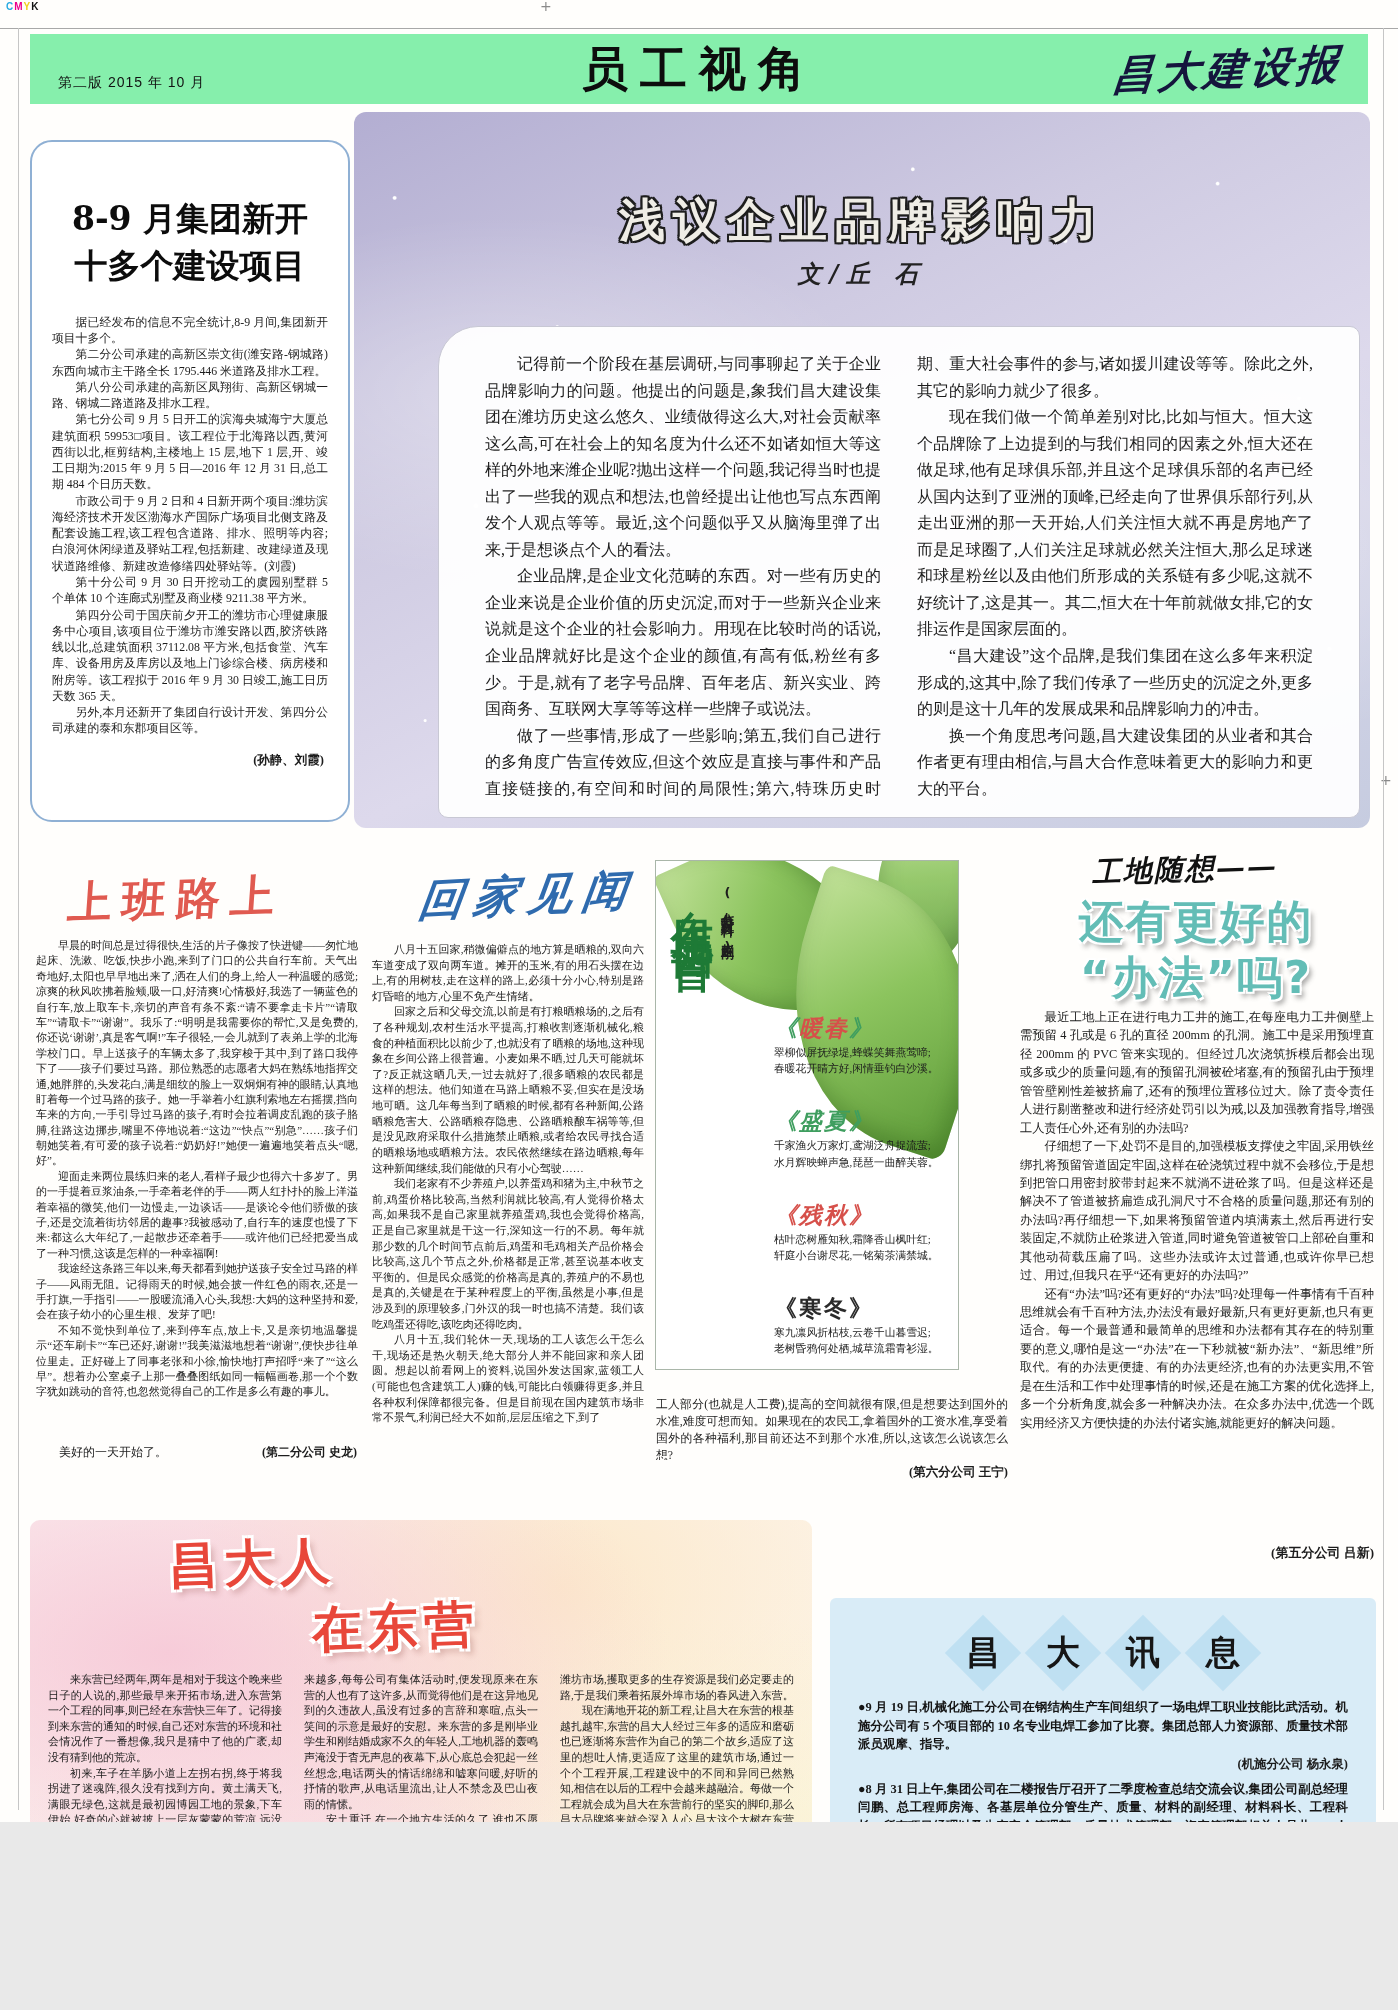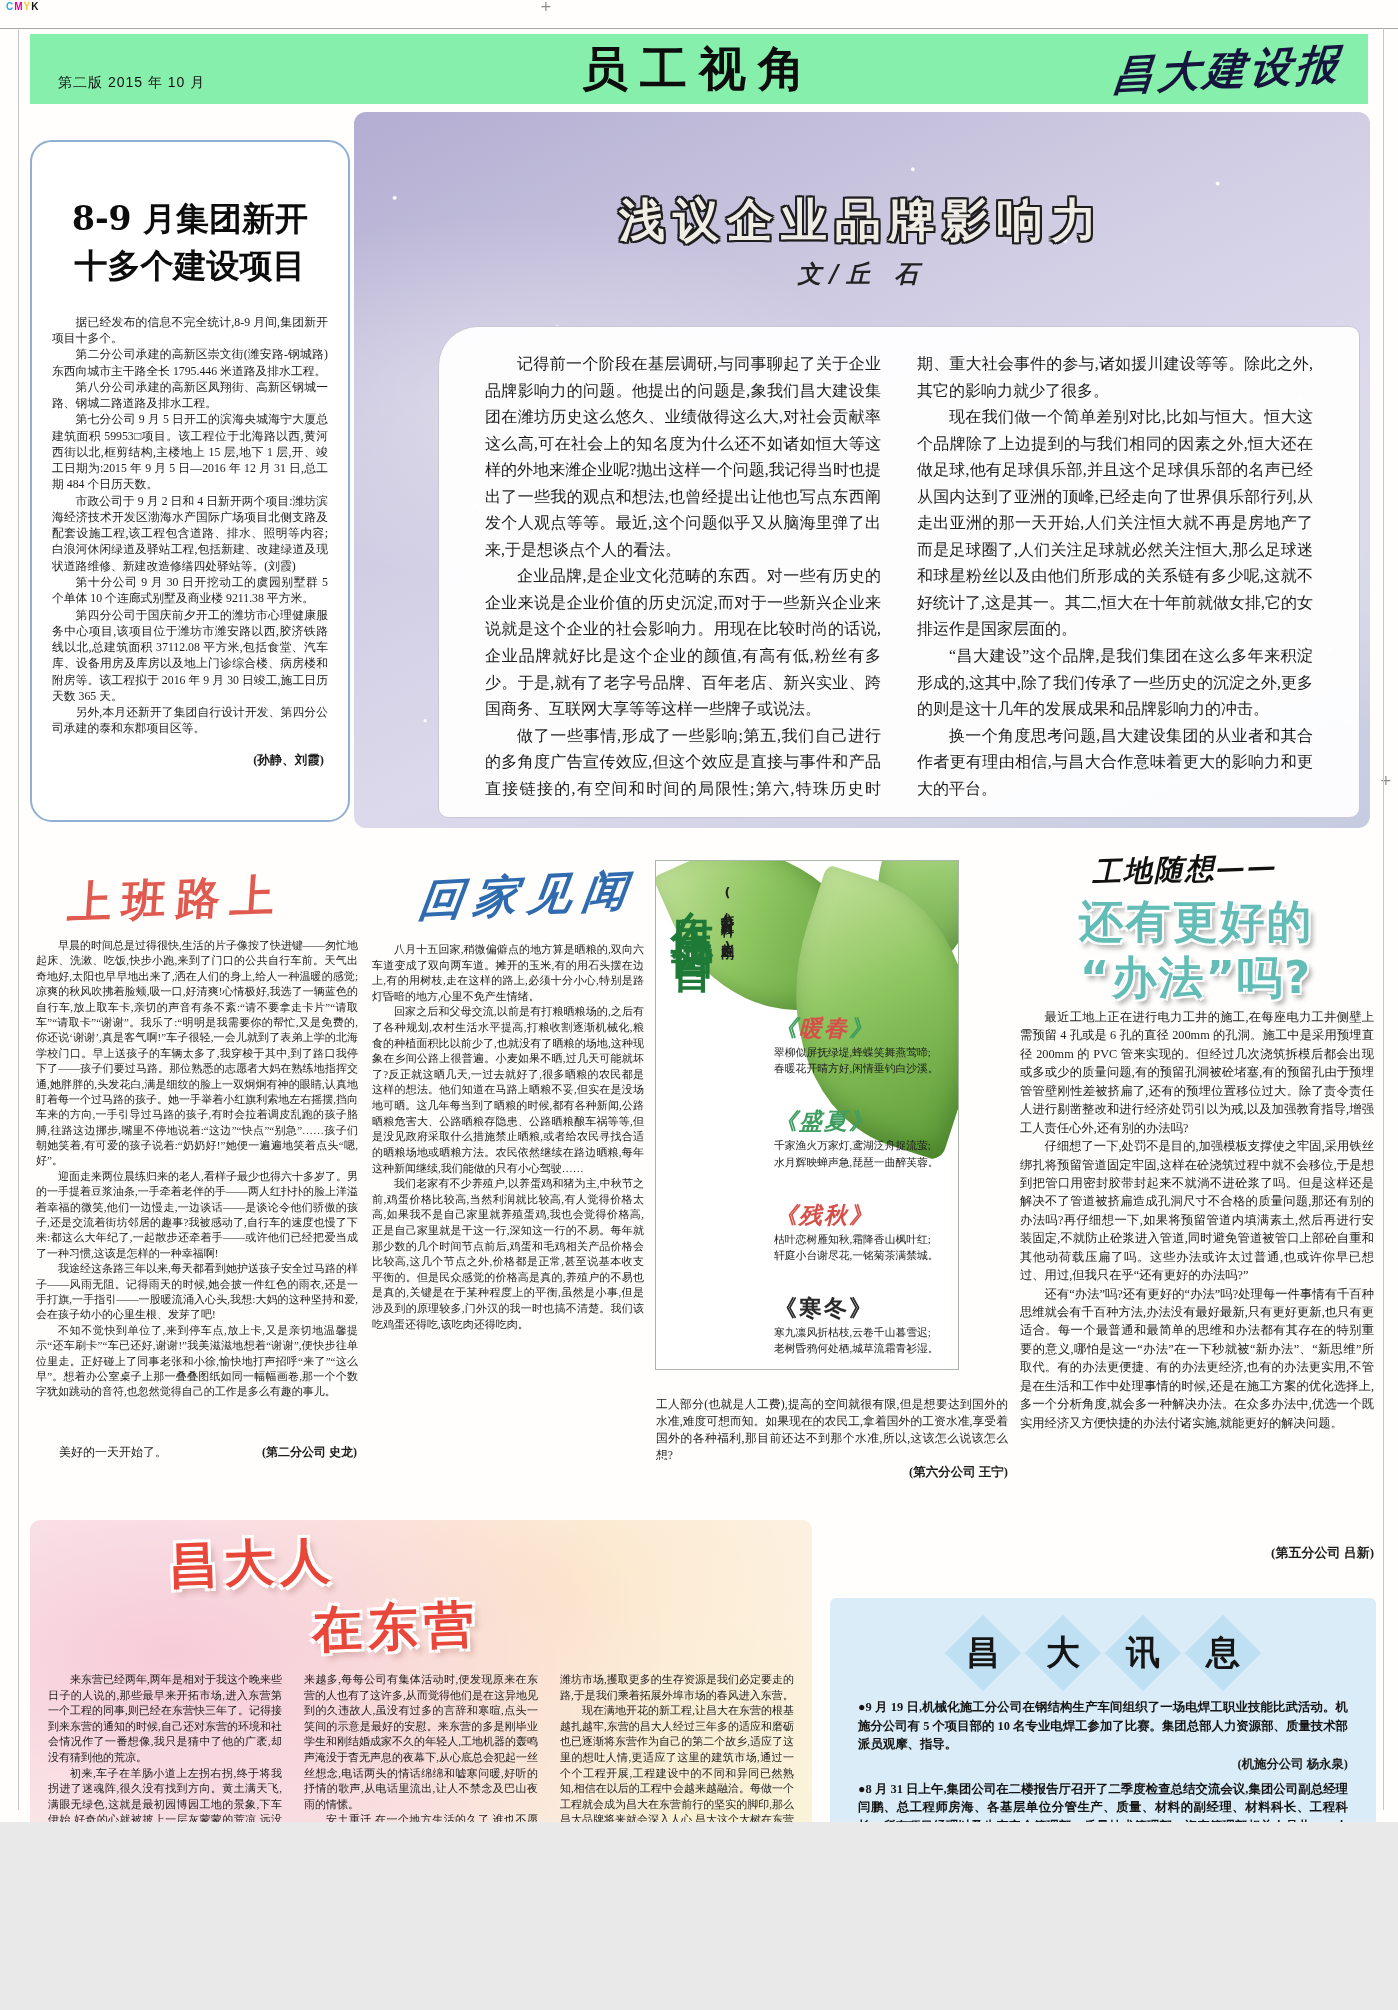--- a/index.html
+++ b/index.html
@@ -179,20 +179,21 @@
   <div class="abs lastline">
     <span style="text-indent:2em;">美好的一天开始了。</span>
     <span class="sig">(第二分公司  史龙)</span>
   </div>
 
   <div class="mid-title t-home" style="color: rgb(47, 107, 174);">回家见闻</div>
   <div class="abs colB">
     <p>八月十五回家,稍微偏僻点的地方算是晒粮的,双向六车道变成了双向两车道。摊开的玉米,有的用石头摆在边上,有的用树枝,走在这样的路上,必须十分小心,特别是路灯昏暗的地方,心里不免产生情绪。</p>
     <p>回家之后和父母交流,以前是有打粮晒粮场的,之后有了各种规划,农村生活水平提高,打粮收割逐渐机械化,粮食的种植面积比以前少了,也就没有了晒粮的场地,这种现象在乡间公路上很普遍。小麦如果不晒,过几天可能就坏了?反正就这晒几天,一过去就好了,很多晒粮的农民都是这样的想法。他们知道在马路上晒粮不妥,但实在是没场地可晒。这几年每当到了晒粮的时候,都有各种新闻,公路晒粮危害大、公路晒粮存隐患、公路晒粮酿车祸等等,但是没见政府采取什么措施禁止晒粮,或者给农民寻找合适的晒粮场地或晒粮方法。农民依然继续在路边晒粮,每年这种新闻继续,我们能做的只有小心驾驶……</p>
     <p>我们老家有不少养殖户,以养蛋鸡和猪为主,中秋节之前,鸡蛋价格比较高,当然利润就比较高,有人觉得价格太高,如果我不是自己家里就养殖蛋鸡,我也会觉得价格高,正是自己家里就是干这一行,深知这一行的不易。每年就那少数的几个时间节点前后,鸡蛋和毛鸡相关产品价格会比较高,这几个节点之外,价格都是正常,甚至说基本收支平衡的。但是民众感觉的价格高是真的,养殖户的不易也是真的,关键是在于某种程度上的平衡,虽然是小事,但是涉及到的原理较多,门外汉的我一时也搞不清楚。我们该吃鸡蛋还得吃,该吃肉还得吃肉。</p>
+    <p>八月十五,我们轮休一天,现场的工人该怎么干怎么干,现场还是热火朝天,绝大部分人并不能回家和亲人团圆。想起以前看网上的资料,说国外发达国家,蓝领工人(可能也包含建筑工人)赚的钱,可能比白领赚得更多,并且各种权利保障都很完备。但是目前现在国内建筑市场非常不景气,利润已经大不如前,层层压缩之下,到了</p>
   </div>
   <div class="cont">
     <p style="text-indent:0;">工人部分(也就是人工费),提高的空间就很有限,但是想要达到国外的水准,难度可想而知。如果现在的农民工,拿着国外的工资水准,享受着国外的各种福利,那目前还达不到那个水准,所以,这该怎么说该怎么想?</p>
   </div>
   <div class="cont-sig">(第六分公司  王宁)</div>
 
   <section class="poems">
     <div class="leaf leaf1"></div>
     <div class="leaf leaf3"></div>
     <div class="leaf leaf2"></div>

